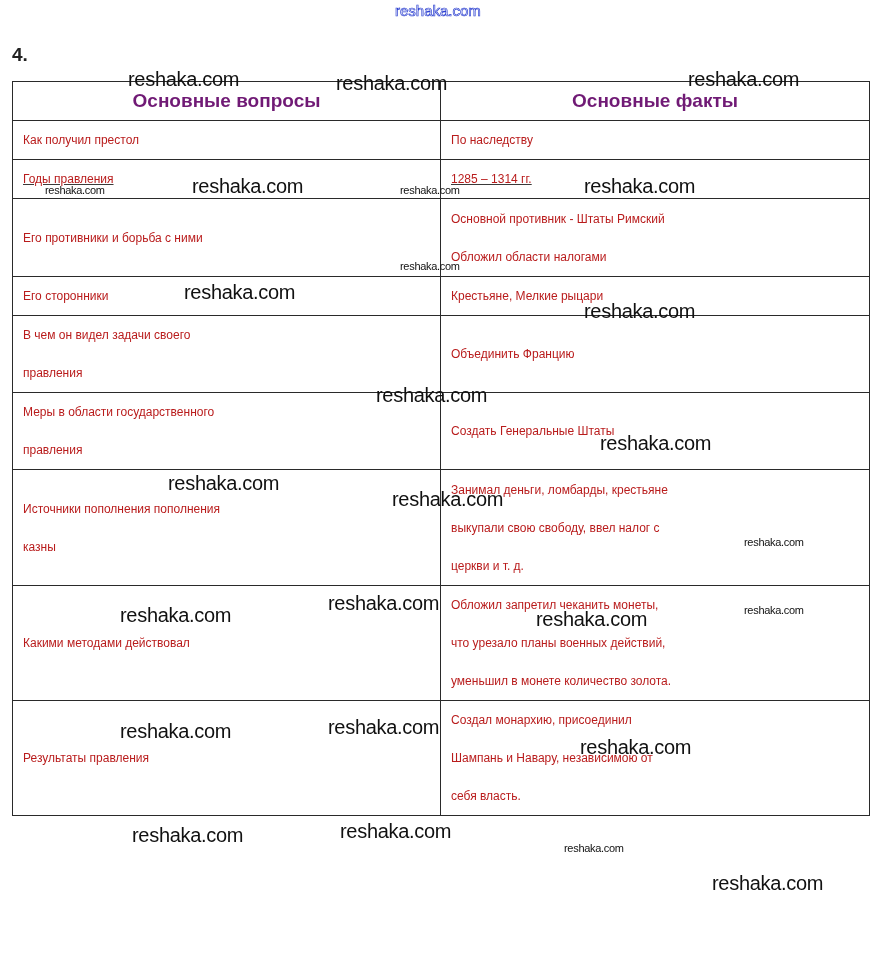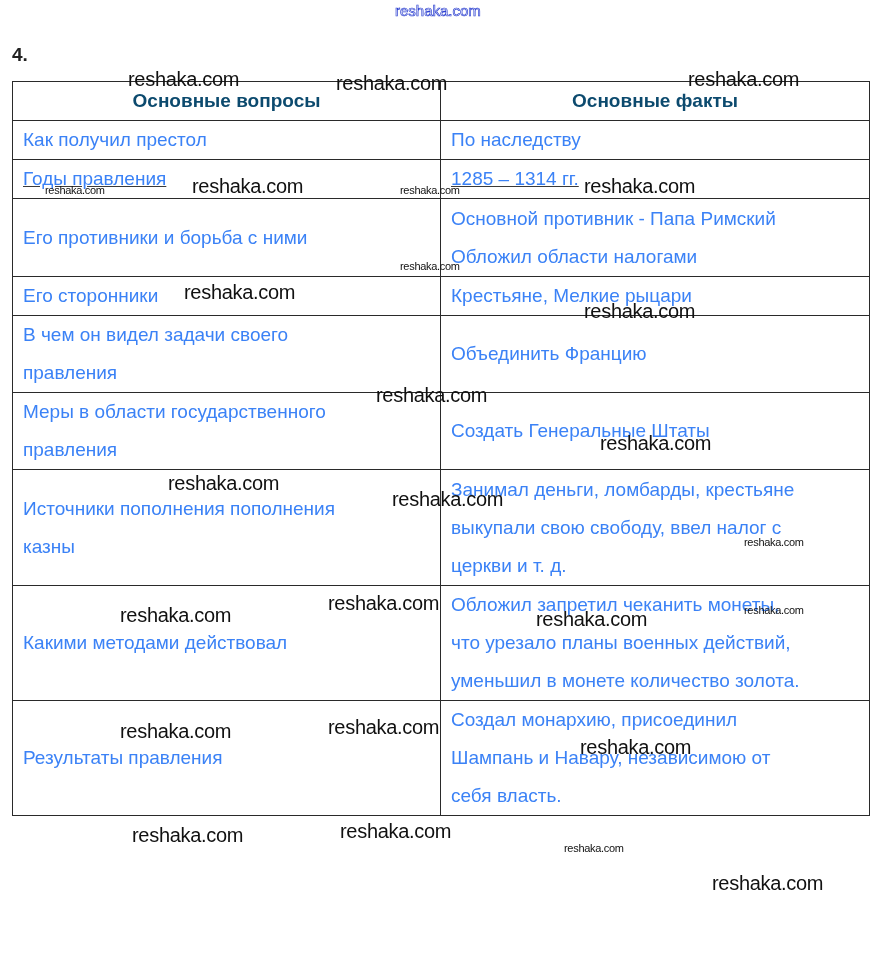--- a/index.html
+++ b/index.html
@@ -38,30 +38,30 @@
       left: 12px;
       top: 81px;
       width: 857px;
       border-collapse: collapse;
       table-layout: fixed;
     }
     table.main td, table.main th {
       border: 1.4px solid #2a2a2a;
       padding: 0 10px;
       vertical-align: middle;
-      font-size: 19px;
+      font-size: 12px;
       line-height: 38px;
       font-weight: normal;
       text-align: left;
-      color: #3b82f6;
+      color: #b91c1c;
     }
     table.main th {
       text-align: center;
       font-weight: bold;
-      color: #0c4a6e;
+      color: #701a75;
       font-size: 19px;
       height: 38px;
     }
     col.c1 { width: 428px; }
     col.c2 { width: 429px; }
     .cell-line { display: block; }
     .bottom-gap {
       position: absolute;
       left: 135px;
       top: 922px;
@@ -111,21 +111,21 @@
         </td>
         <td>
           <span class="cell-line">1285 – 1314 гг.</span>
         </td>
       </tr>
       <tr style="height: 78px;">
         <td>
           <span class="cell-line">Его противники и борьба с ними</span>
         </td>
         <td>
-          <span class="cell-line">Основной противник - Папа Римский</span>
+          <span class="cell-line">Основной противник - Штаты Римский</span>
           <span class="cell-line">Обложил области налогами</span>
         </td>
       </tr>
       <tr style="height: 39px;">
         <td>
           <span class="cell-line">Его сторонники</span>
         </td>
         <td>
           <span class="cell-line">Крестьяне, Мелкие рыцари</span>
         </td>

